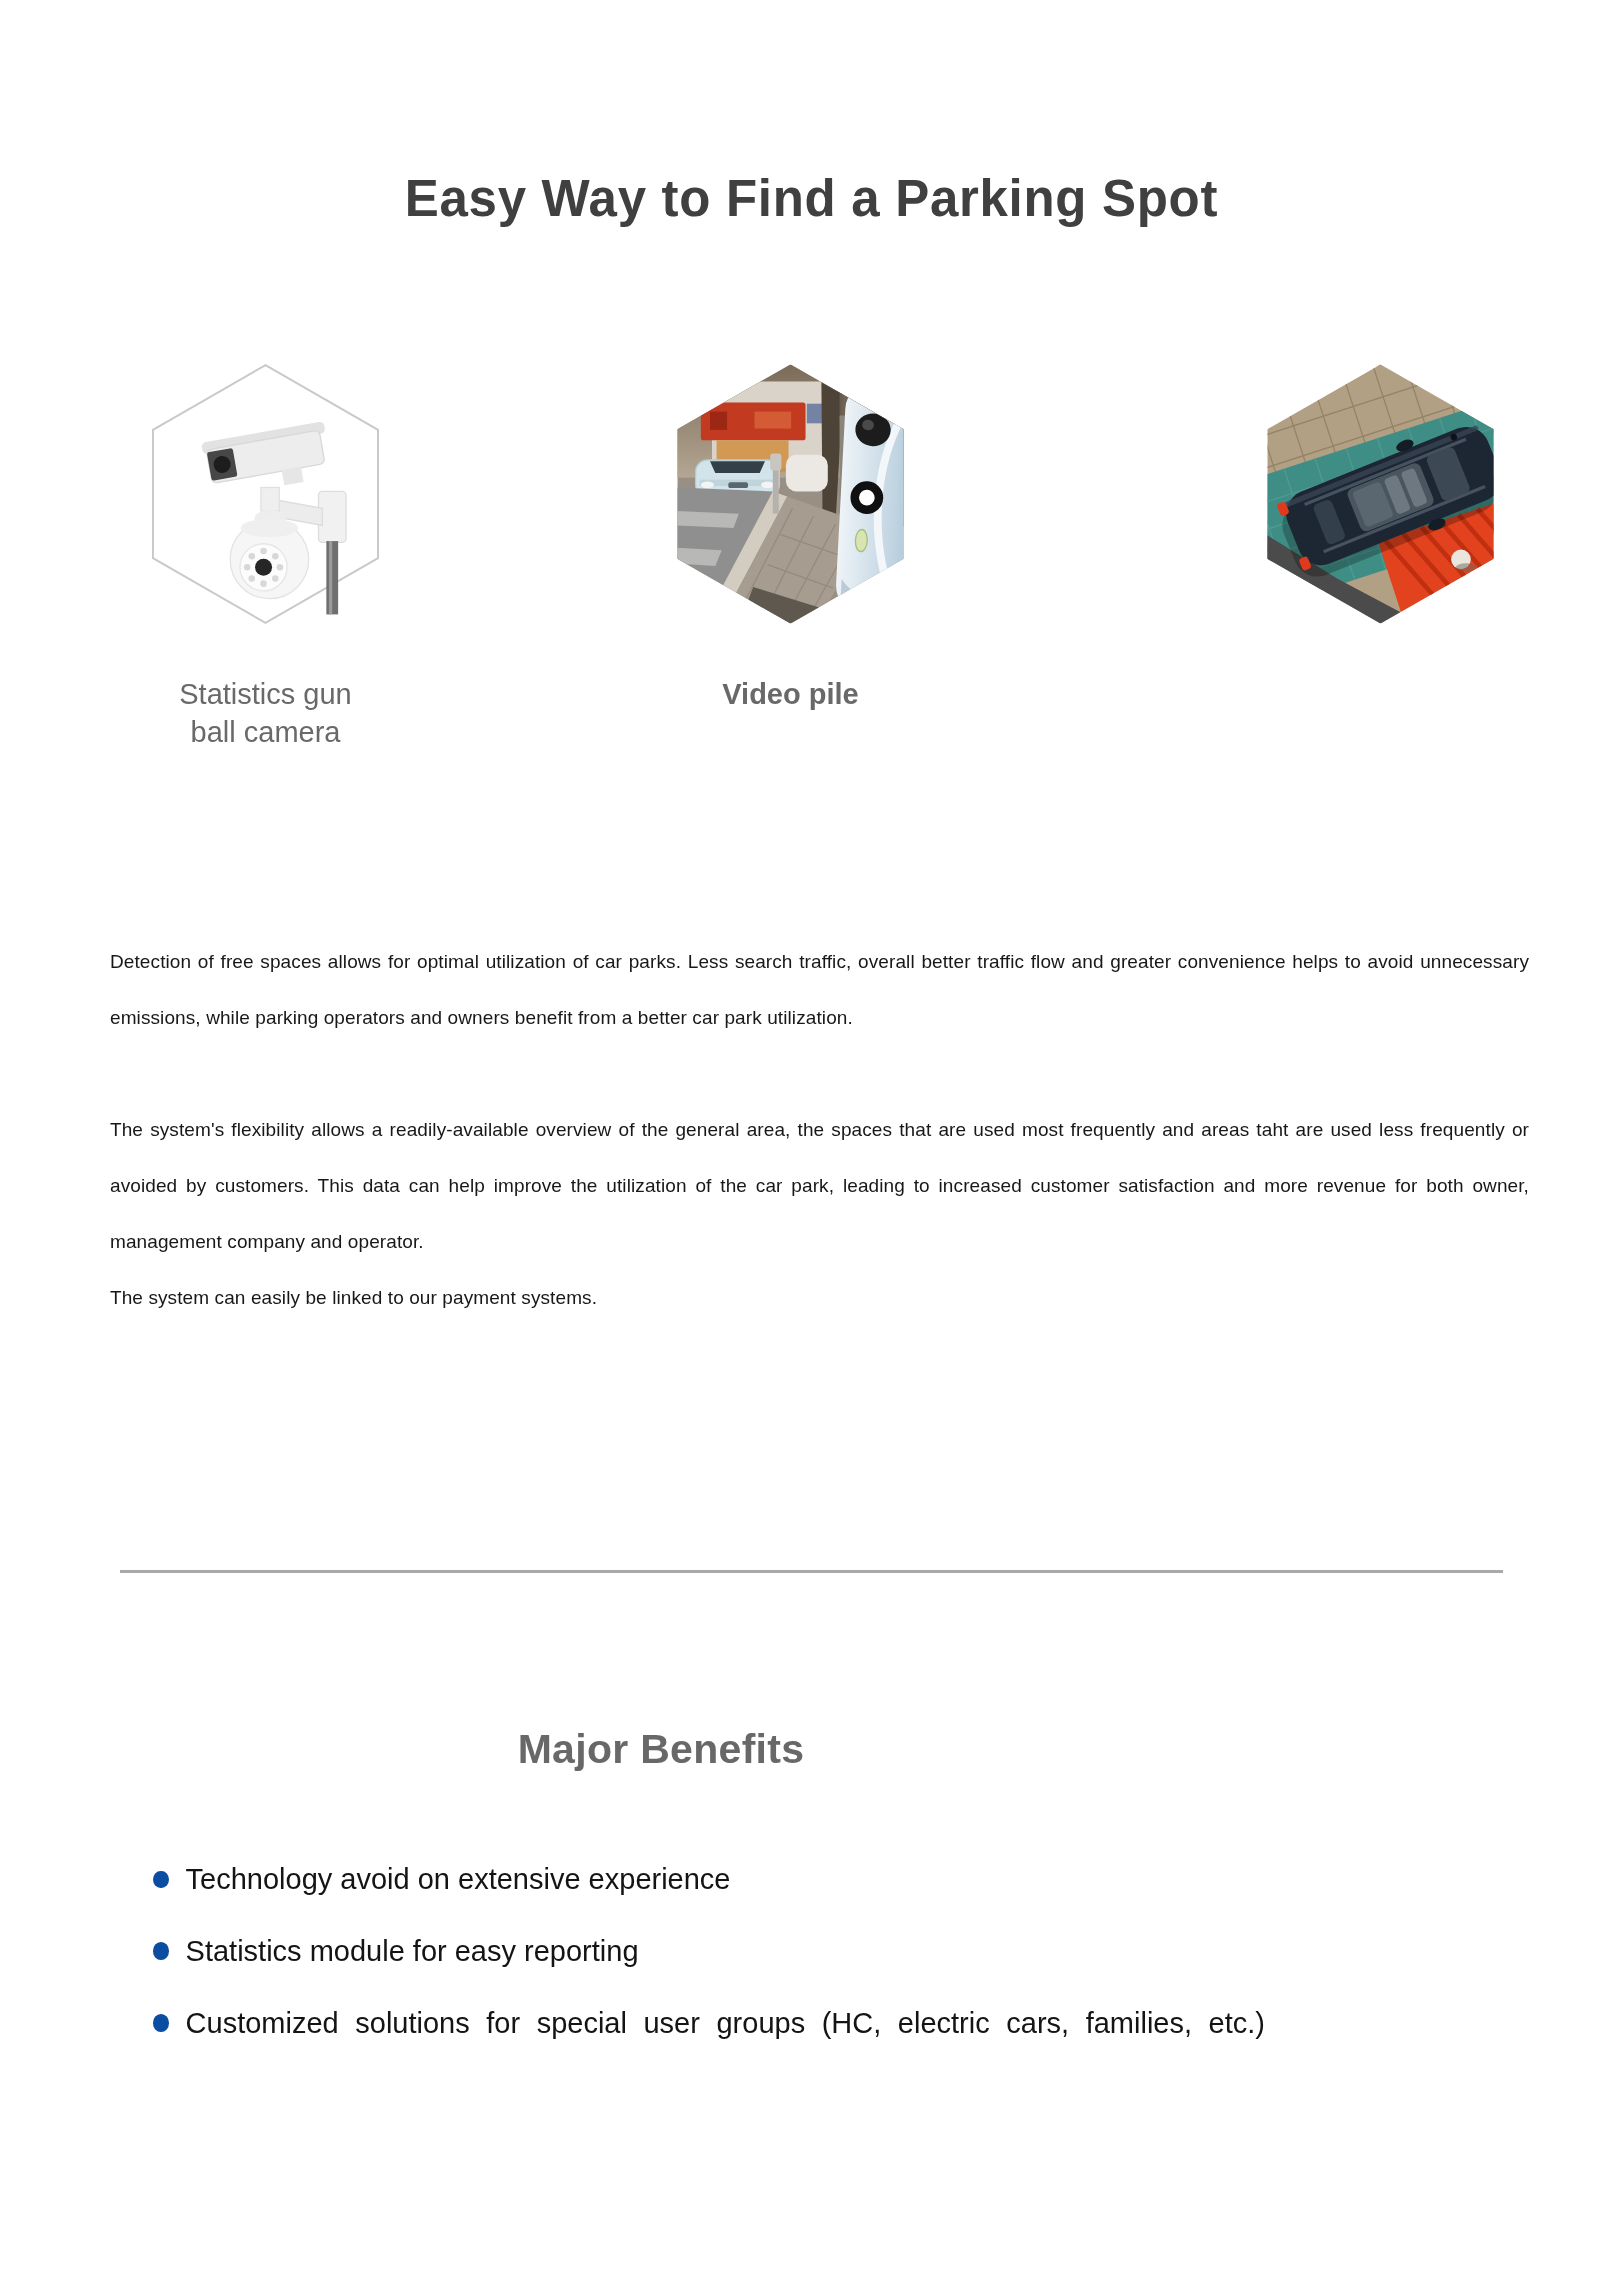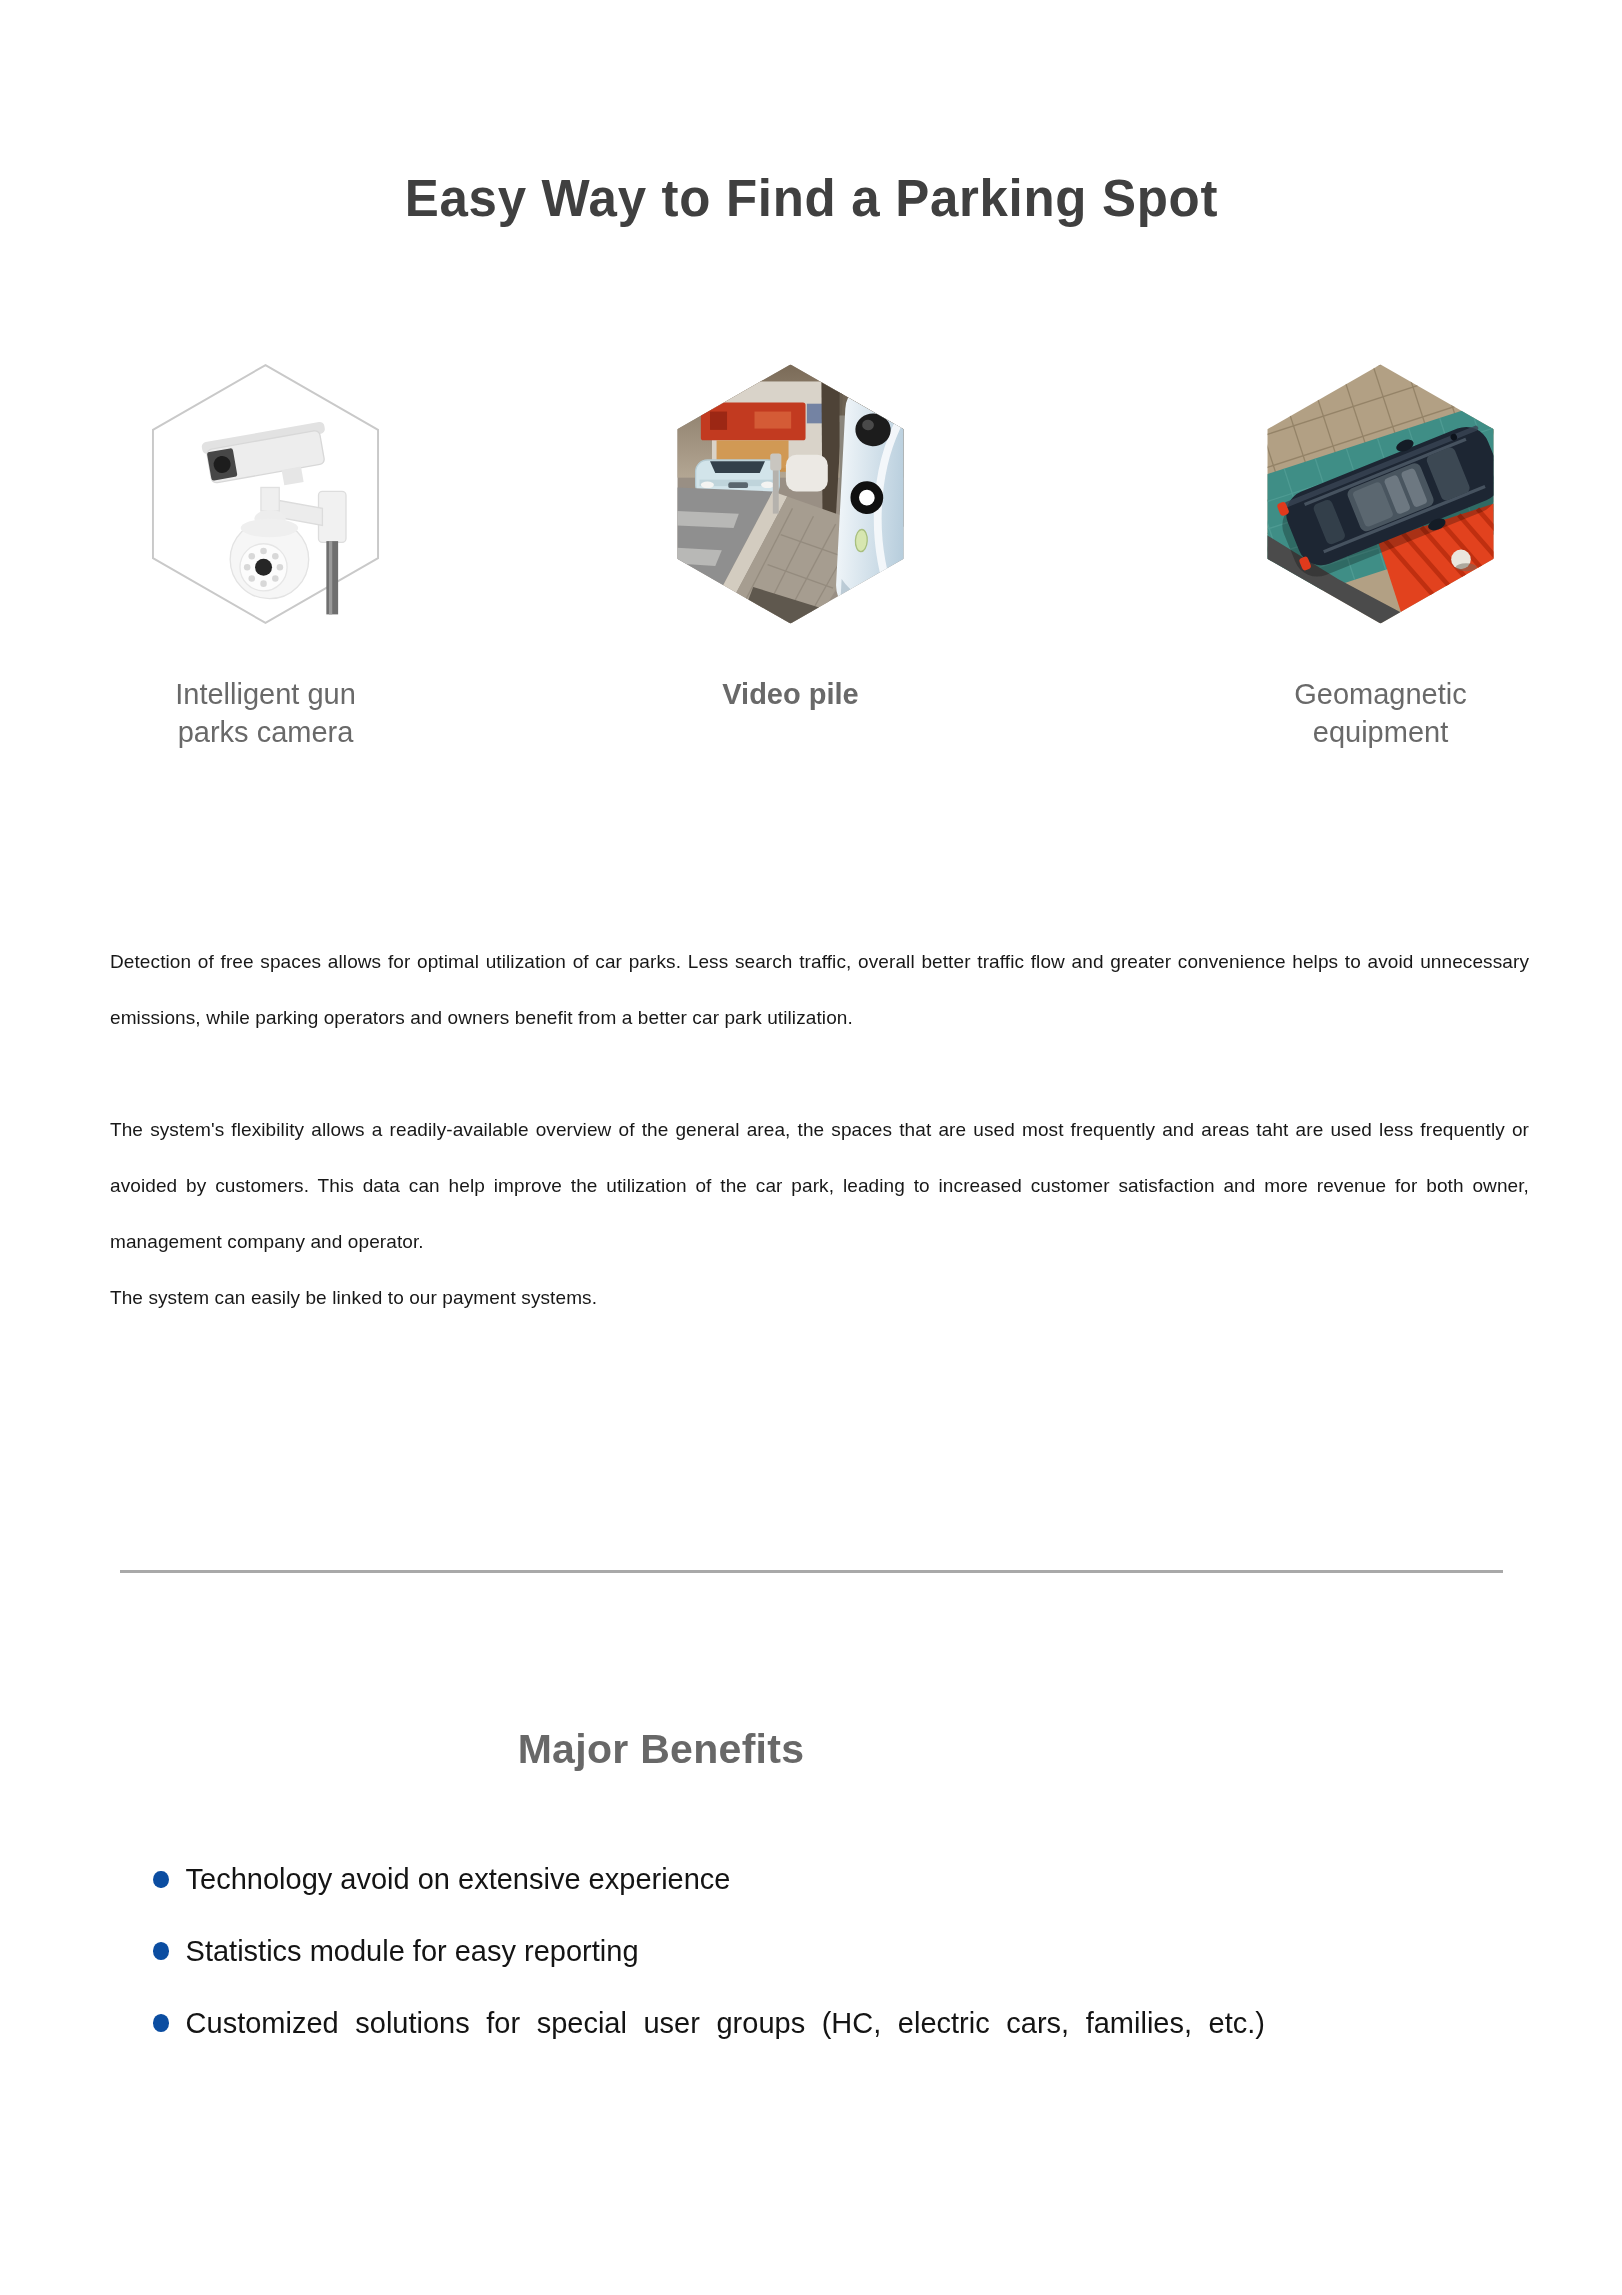--- a/index.html
+++ b/index.html
@@ -106,21 +106,21 @@
       <circle cx="197" cy="312" r="5" fill="#d8d8d8"></circle>
       <circle cx="190" cy="329" r="5" fill="#d8d8d8"></circle>
       <circle cx="172" cy="337" r="5" fill="#d8d8d8"></circle>
       <circle cx="154" cy="329" r="5" fill="#d8d8d8"></circle>
       <circle cx="147" cy="312" r="5" fill="#d8d8d8"></circle>
       <circle cx="154" cy="295" r="5" fill="#d8d8d8"></circle>
       <circle cx="172" cy="287" r="5" fill="#d8d8d8"></circle>
       <circle cx="190" cy="295" r="5" fill="#d8d8d8"></circle>
     </g>
   </svg>
-  <div class="feature-caption">Intelligent gun parks camera</div>
+  <div class="feature-caption">Statistics gun ball camera</div>
 </div>
 
 <div class="feature-col c2">
   <svg class="hexwrap" viewBox="0 0 350 400" aria-hidden="true">
     <defs>
       <clipPath id="hex2">
           <polygon points="175,2 348,101 348,299 175,398 2,299 2,101"></polygon>
         </clipPath>
       <linearGradient id="g2warm" x1="0" y1="0" x2="0" y2="1">
         <stop offset="0" stop-color="#7a6a57"></stop>
@@ -271,21 +271,20 @@
         <rect x="74" y="174" width="30" height="66" rx="8" fill="#333f4a"></rect>
         <ellipse cx="240" cy="142" rx="14" ry="8" fill="#141c26"></ellipse>
         <ellipse cx="240" cy="272" rx="14" ry="8" fill="#141c26"></ellipse>
         <circle cx="314" cy="158" r="5" fill="#0d131c"></circle>
         <rect x="24" y="152" width="14" height="20" rx="5" fill="#e03a1c"></rect>
         <rect x="24" y="242" width="14" height="20" rx="5" fill="#e03a1c"></rect>
         <rect x="348" y="236" width="14" height="20" rx="5" fill="#e03a1c"></rect>
       </g>
     </g>
   </svg>
-  <div class="feature-caption">Geomagnetic equipment</div>
 </div>
 
 <div class="intro">
   <p class="p1">Detection of free spaces allows for optimal utilization of car parks. Less search traffic, overall better traffic flow and greater convenience helps to avoid unnecessary emissions, while parking operators and owners benefit from a better car park utilization.</p>
   <p class="p2">The system's flexibility allows a readily-available overview of the general area, the spaces that are used most frequently and areas taht are used less frequently or avoided by customers. This data can help improve the utilization of the car park, leading to increased customer satisfaction and more revenue for both owner, management company and operator.</p>
   <p class="p3">The system can easily be linked to our payment systems.</p>
 </div>
 
 <div class="divider"></div>
 

